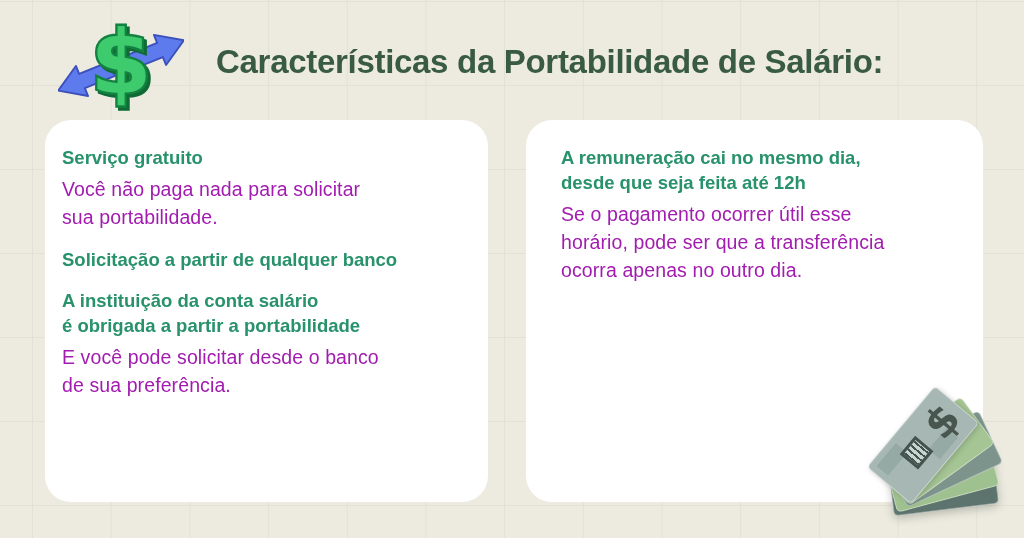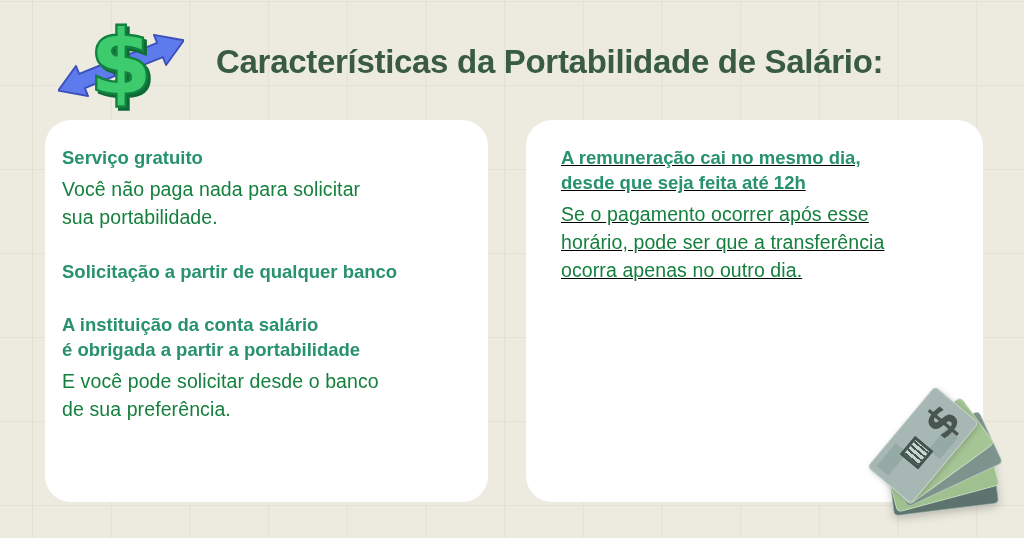--- a/index.html
+++ b/index.html
@@ -29,32 +29,32 @@
     padding-bottom:6px;
   }
   
   .card{
     position:absolute;top:120px;height:382px;
     background:#ffffff;border-radius:26px;
     box-sizing:border-box;
     padding:25px 18px 0 35px;
   }
   .card-left{left:45px;width:443px;padding-left:17px;}
-  .card-right{left:526px;width:457px;text-decoration:underline;}
-  .item + .item{margin-top:28px;}
+  .card-right{left:526px;width:457px;}
+  .item + .item{margin-top:16px;}
   .item h2{
     margin:0;
     font-size:18.5px;line-height:25px;font-weight:700;
     color:#27926b;
     white-space:pre-line;
   }
   .item p{
     margin:5px 0 0 0;
     font-size:19.5px;line-height:28px;
-    color:#15803d;letter-spacing:0.1px;
+    color:#a21caf;letter-spacing:0.1px;
     white-space:pre-line;
   }
   
   .banknotes{position:absolute;left:858px;top:390px;width:166px;height:148px;}
   .note{
     position:absolute;width:106px;height:58px;
     border-radius:5px;
     border:1px solid rgba(255,255,255,.4);
     box-sizing:border-box;
   }
@@ -113,21 +113,21 @@
 é obrigada a partir a portabilidade</h2>
       <p>E você pode solicitar desde o banco
 de sua preferência.</p>
     </article>
   </section>
 
   <section class="card card-right">
     <article class="item">
       <h2>A remuneração cai no mesmo dia,
 desde que seja feita até 12h</h2>
-      <p>Se o pagamento ocorrer após esse
+      <p>Se o pagamento ocorrer útil esse
 horário, pode ser que a transferência
 ocorra apenas no outro dia.</p>
     </article>
     <article class="item">
     </article>
   </section>
 
   <div class="banknotes">
     <div class="note n5"></div>
     <div class="note n4"></div>

